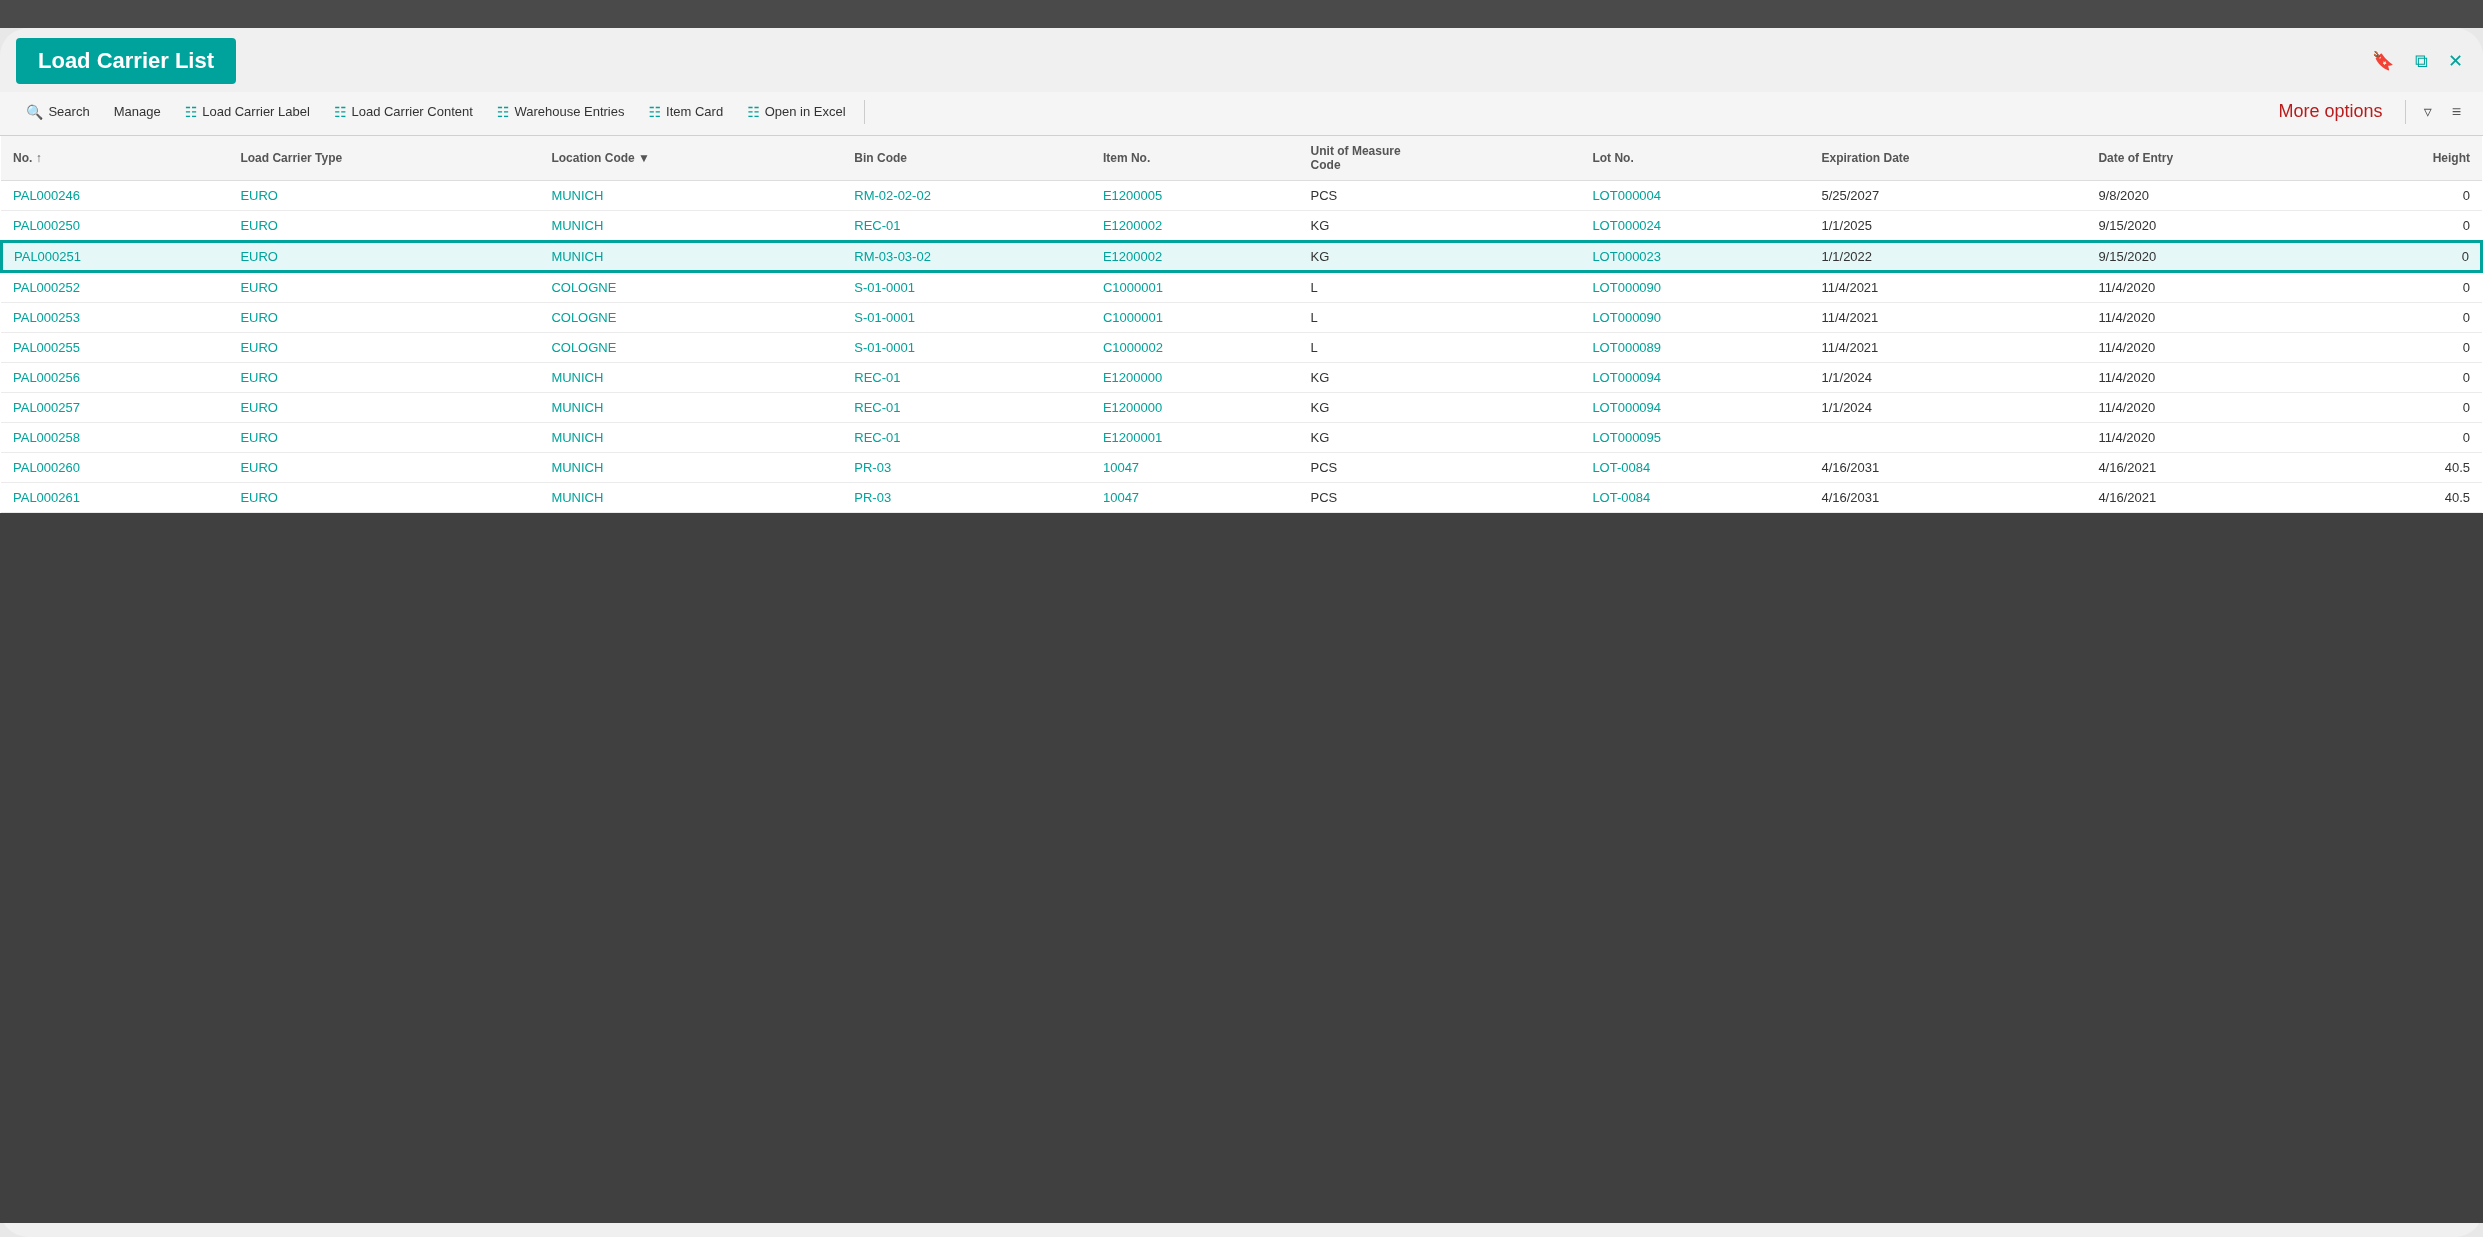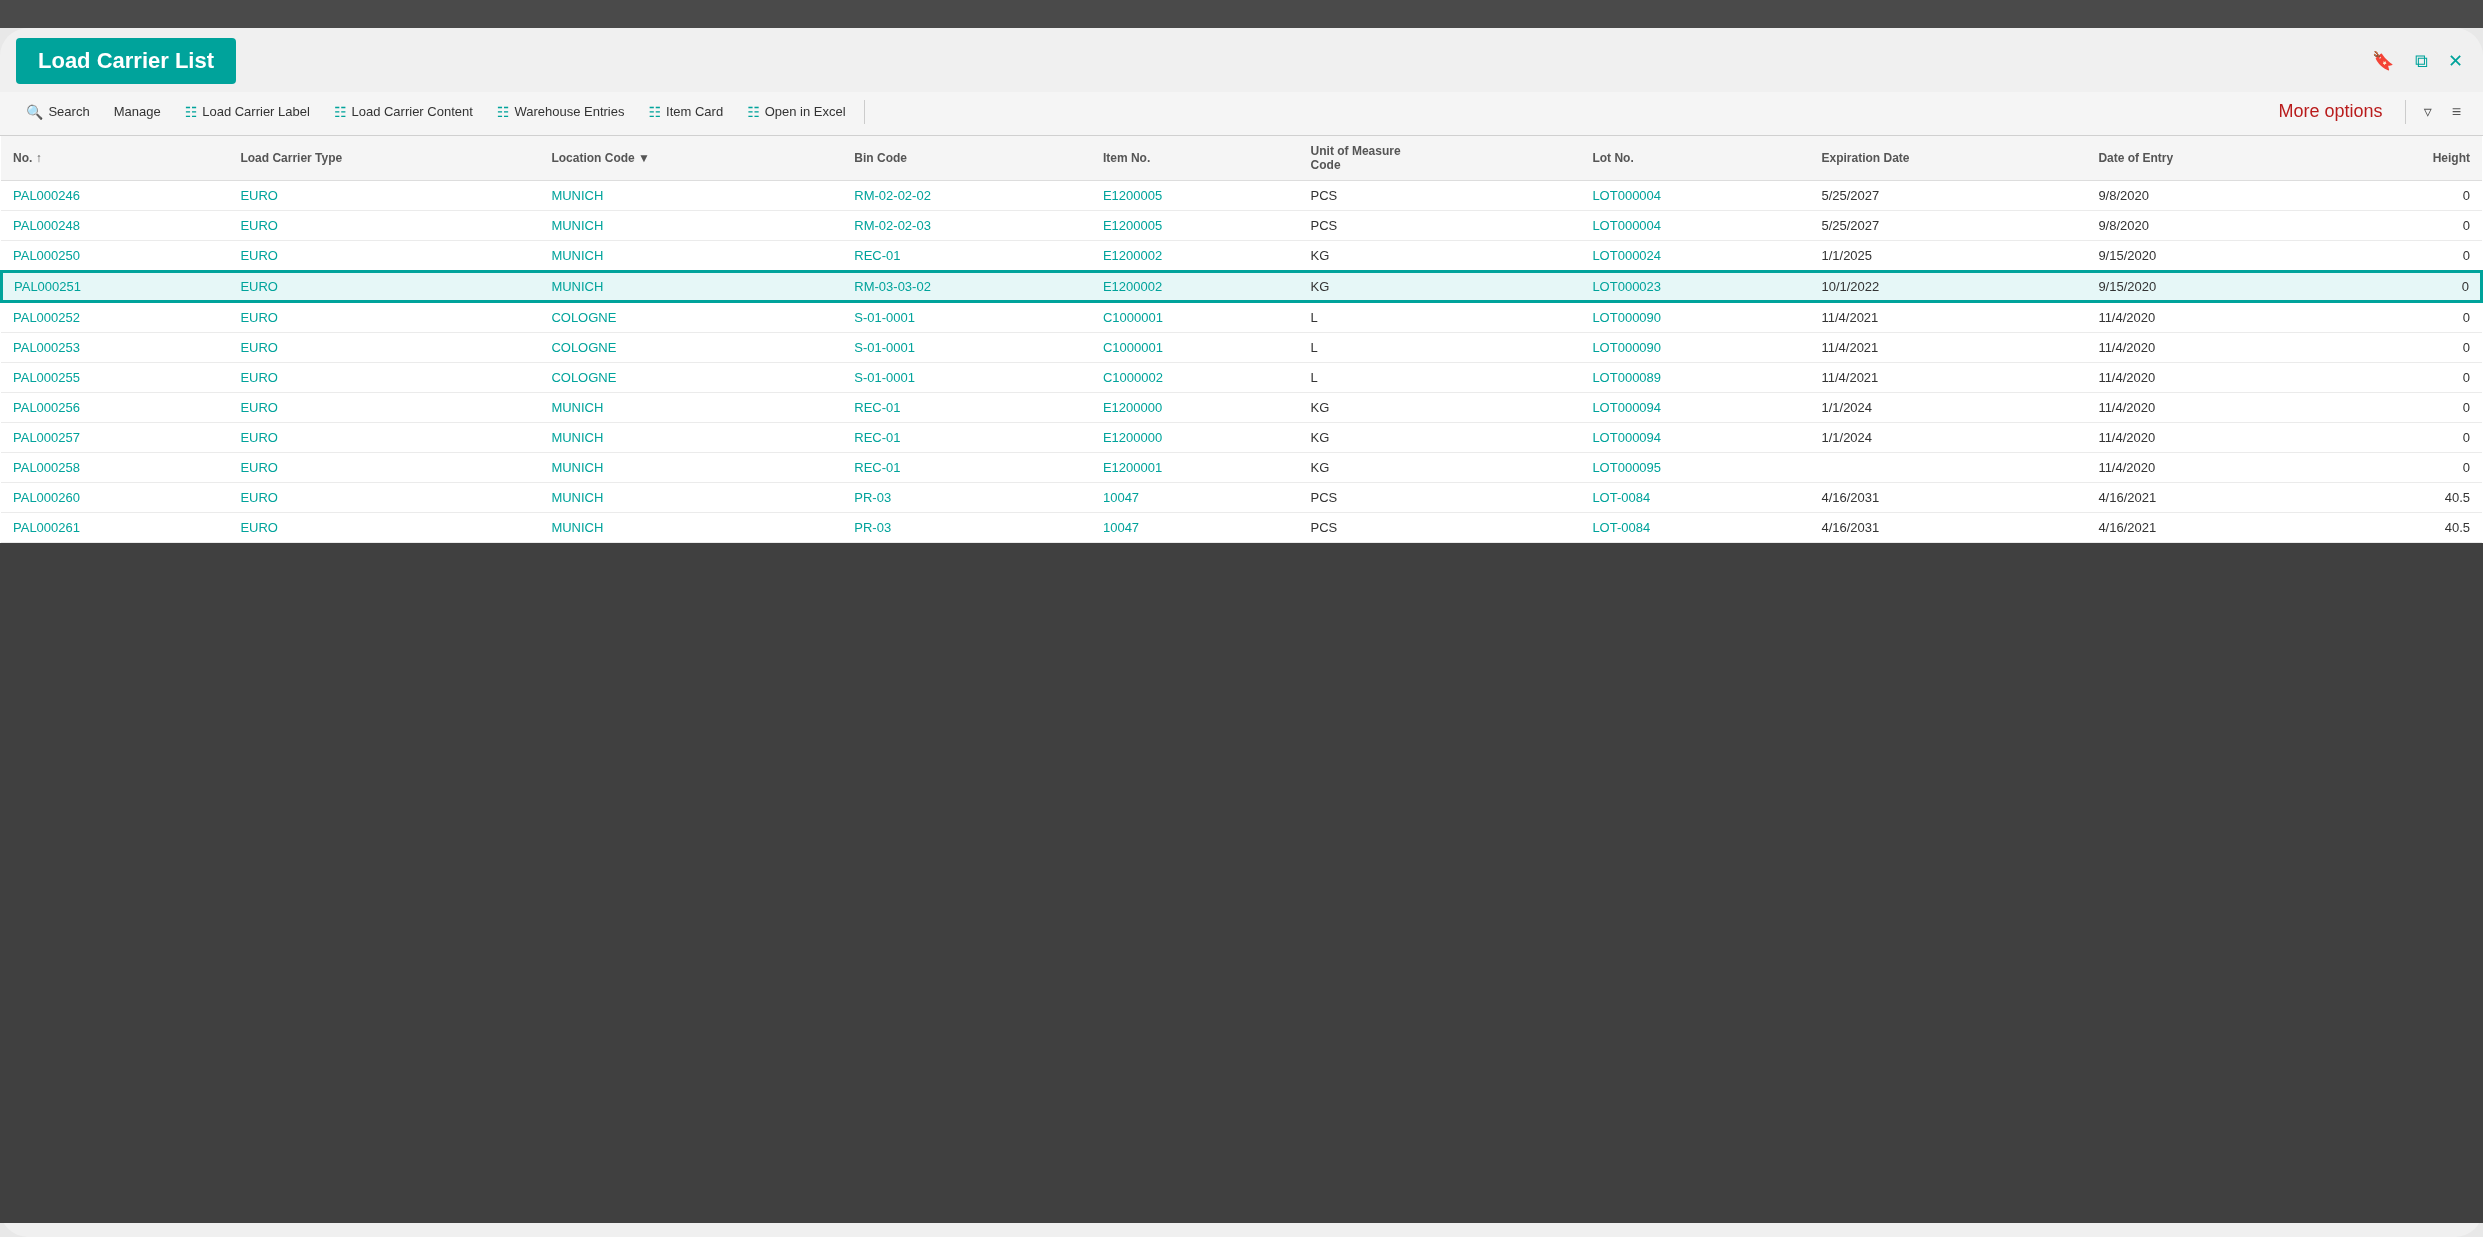--- a/index.html
+++ b/index.html
@@ -247,52 +247,40 @@
             <td>MUNICH</td>
             <td>RM-02-02-02</td>
             <td>E1200005</td>
             <td class="text-dark">PCS</td>
             <td>LOT000004</td>
             <td class="text-dark">5/25/2027</td>
             <td class="text-dark">9/8/2020</td>
             <td class="right text-dark">0</td>
           </tr>
           <tr>
-            <td>PAL000248</td>
-            <td>EURO</td>
-            <td>MUNICH</td>
-            <td>RM-02-02-03</td>
-            <td>E1200005</td>
-            <td class="text-dark">PCS</td>
-            <td>LOT000004</td>
-            <td class="text-dark">5/25/2027</td>
-            <td class="text-dark">9/8/2020</td>
-            <td class="right text-dark">0</td>
-          </tr>
-          <tr>
             <td>PAL000250</td>
             <td>EURO</td>
             <td>MUNICH</td>
             <td>REC-01</td>
             <td>E1200002</td>
             <td class="text-dark">KG</td>
             <td>LOT000024</td>
             <td class="text-dark">1/1/2025</td>
             <td class="text-dark">9/15/2020</td>
             <td class="right text-dark">0</td>
           </tr>
           <tr class="selected">
             <td>PAL000251</td>
             <td>EURO</td>
             <td>MUNICH</td>
             <td>RM-03-03-02</td>
             <td>E1200002</td>
             <td class="text-dark">KG</td>
             <td>LOT000023</td>
-            <td class="text-dark">10/1/2022</td>
+            <td class="text-dark">1/1/2022</td>
             <td class="text-dark">9/15/2020</td>
             <td class="right text-dark">0</td>
           </tr>
           <tr>
             <td>PAL000252</td>
             <td>EURO</td>
             <td>COLOGNE</td>
             <td>S-01-0001</td>
             <td>C1000001</td>
             <td class="text-dark">L</td>

